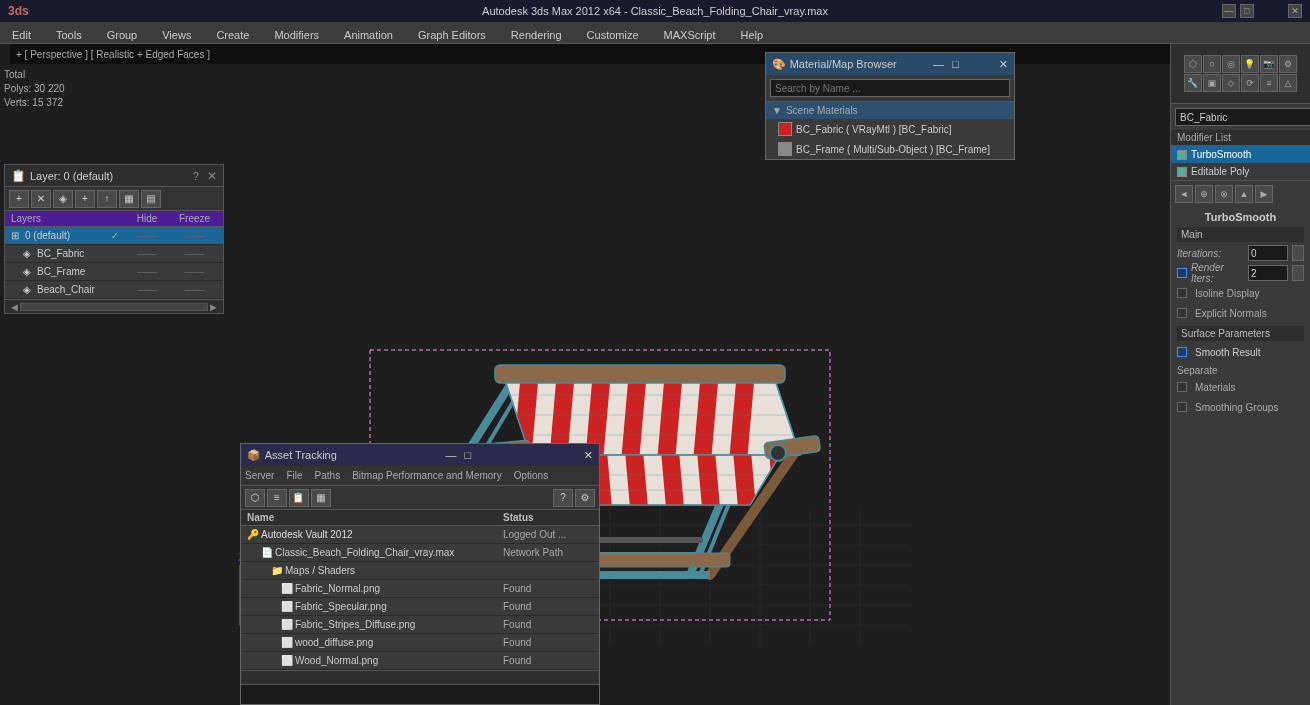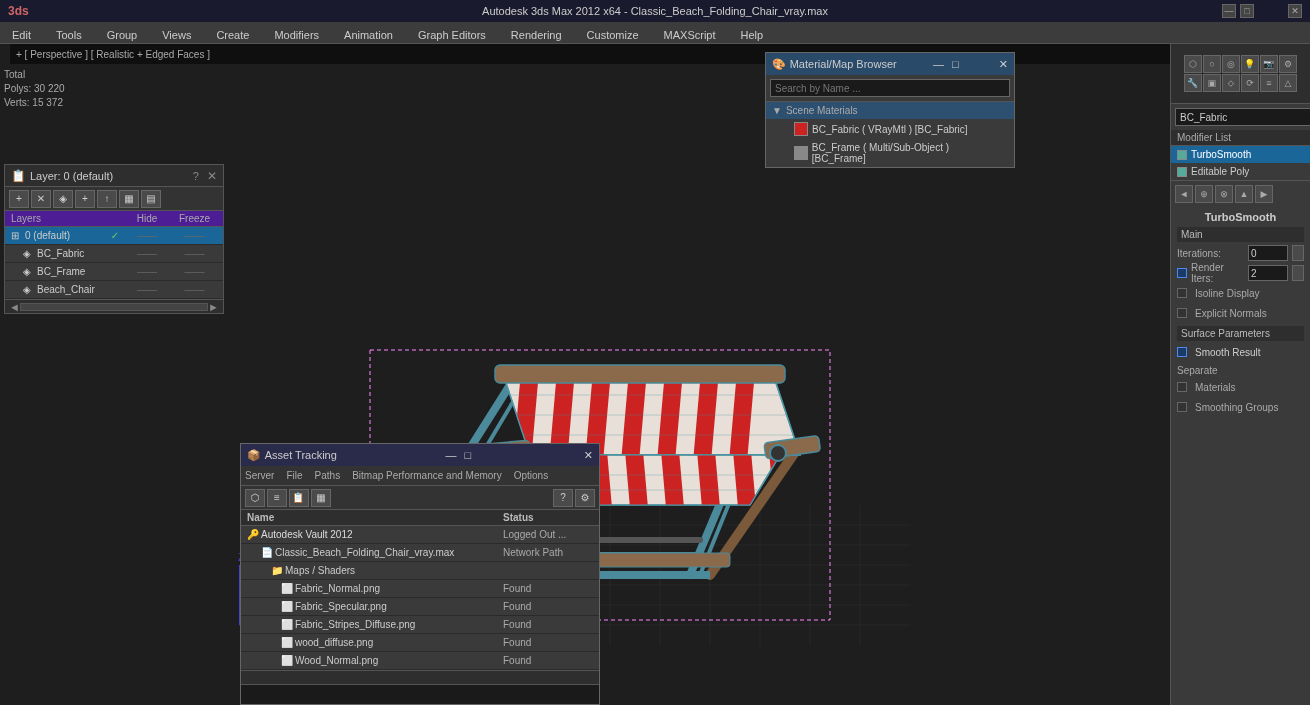--- a/index.html
+++ b/index.html
@@ -282,21 +282,21 @@
       margin-bottom: 2px;
     }
     .ts-row {
       display: flex;
       align-items: center;
       height: 18px;
       gap: 4px;
       margin-bottom: 2px;
       font-size: 10px;
     }
-    .ts-label { flex: 1; color: #aaa; }
+    .ts-label { flex: 1; color: #aaa; font-style: italic; }
     .ts-input {
       width: 40px; height: 16px;
       background: #1a1a1a;
       border: 1px solid #666;
       color: #ccc;
       font-size: 10px;
       padding: 0 2px;
     }
     .ts-spinner { width: 12px; height: 16px; background: #4a4a4a; border: 1px solid #666; }
     .ts-checkbox {
@@ -349,21 +349,20 @@
       gap: 4px;
     }
     .mb-item {
       display: flex;
       align-items: center;
       padding: 3px 12px;
       font-size: 10px;
       color: #ccc;
       cursor: pointer;
       gap: 4px;
-      margin-left: 16px;
     }
     .mb-color-swatch {
       width: 14px; height: 14px;
       border: 1px solid #888;
     }
 
     
     #asset-tracking {
       position: absolute;
       bottom: 0;

